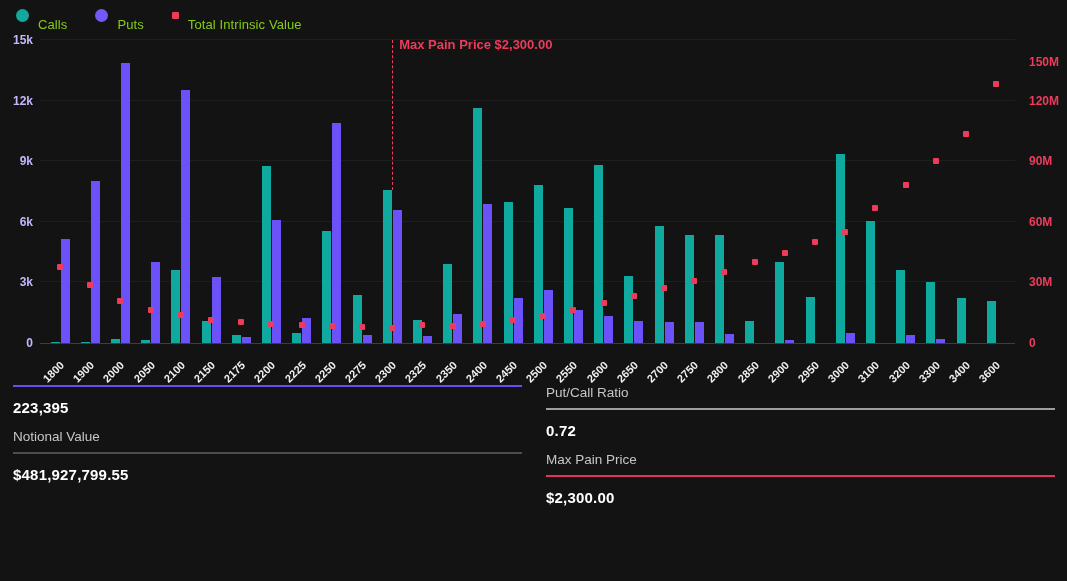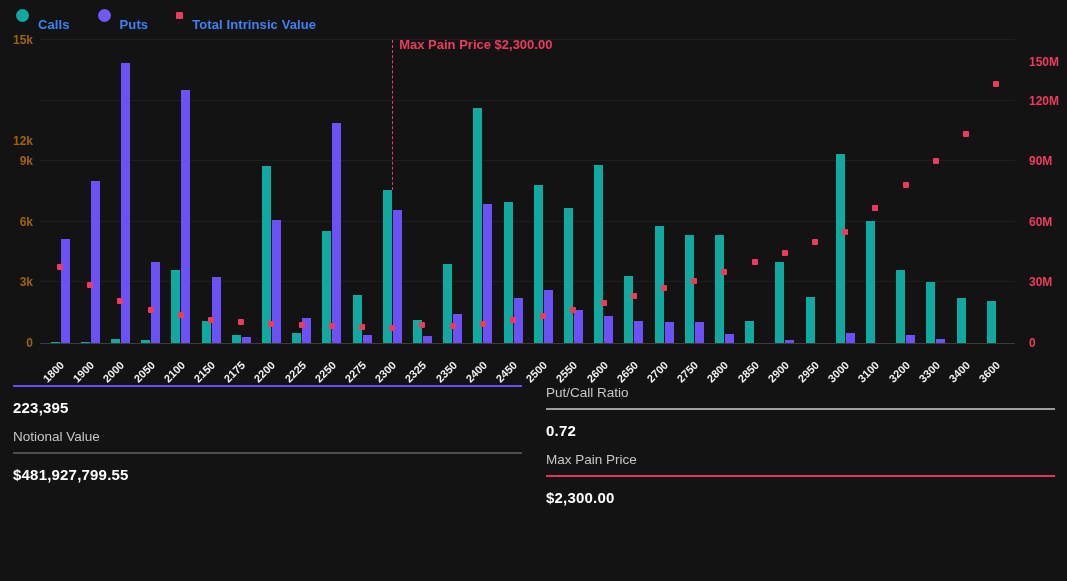--- a/index.html
+++ b/index.html
@@ -14,34 +14,34 @@
   }
   
   .legend {
     position: absolute; top: 0; left: 0; right: 0; height: 30px;
     display: flex; align-items: center;
     padding-left: 16px; gap: 28px;
   }
   .legend-item { display: flex; align-items: center; gap: 9px; cursor: pointer; }
   .legend-marker.circle { width: 13px; height: 13px; border-radius: 50%; }
   .legend-marker.square { width: 7px; height: 7px; border-radius: 1px; }
-  .legend-label { font-size: 13px; font-weight: bold; color: #3b82f6; letter-spacing: .1px; margin-top: 18px; }
+  .legend-label { font-size: 13px; font-weight: normal; color: #84cc16; letter-spacing: .1px; margin-top: 18px; }
   
   .chart-wrap { position: absolute; top: 32px; left: 0; width: 1067px; height: 351px; }
   .plot {
     position: absolute; left: 40px; top: 8px;
     width: 975px; height: 303px;
   }
   .gridline { position: absolute; left: 0; right: 0; height: 1px; background: #1e1e1e; }
   .gridline.baseline { background: #3d3d3d; }
   .bar { position: absolute; bottom: 0; width: 9px; }
   .dot { position: absolute; width: 6px; height: 6px; border-radius: 1px; }
   .ylab-left {
     position: absolute; left: 0; width: 33px; text-align: right;
-    font-size: 12px; font-weight: bold; color: #a16207;
+    font-size: 12px; font-weight: bold; color: #c4b5fd;
   }
   .ylab-right {
     position: absolute; left: 1029px; width: 36px; text-align: left;
     font-size: 12px; font-weight: bold; color: #ee3b5c;
   }
   .xlabel {
     position: absolute;
     font-size: 11px; font-weight: bold; color: #efefef;
     white-space: nowrap;
     transform: translateX(-100%) rotate(-45deg);
@@ -222,21 +222,21 @@
         <div class="xlabel" style="left: 958.2px; top: 317px;">3600</div>
       </div>
   <div class="ylab-left" style="top: 304px;">0</div>
       <div class="ylab-right" style="top: 304px;">0</div>
       <div class="ylab-left" style="top: 243.4px;">3k</div>
       <div class="ylab-right" style="top: 243.4px;">30M</div>
       <div class="ylab-left" style="top: 182.8px;">6k</div>
       <div class="ylab-right" style="top: 182.8px;">60M</div>
       <div class="ylab-left" style="top: 122.2px;">9k</div>
       <div class="ylab-right" style="top: 122.2px;">90M</div>
-      <div class="ylab-left" style="top: 61.6px; margin-top: 40px;">12k</div>
+      <div class="ylab-left" style="top: 61.6px;">12k</div>
       <div class="ylab-right" style="top: 61.6px;">120M</div>
       <div class="ylab-left" style="top: 1px;">15k</div>
       <div class="ylab-right" style="top: 1px; margin-top: 22px;">150M</div>
     </div>
 
   <div class="stats">
     <div class="stats-col">
       <div class="stat">
         <div class="stat-line" style="background: rgb(106, 77, 247);"></div>
         <div class="stat-value">223,395</div>

